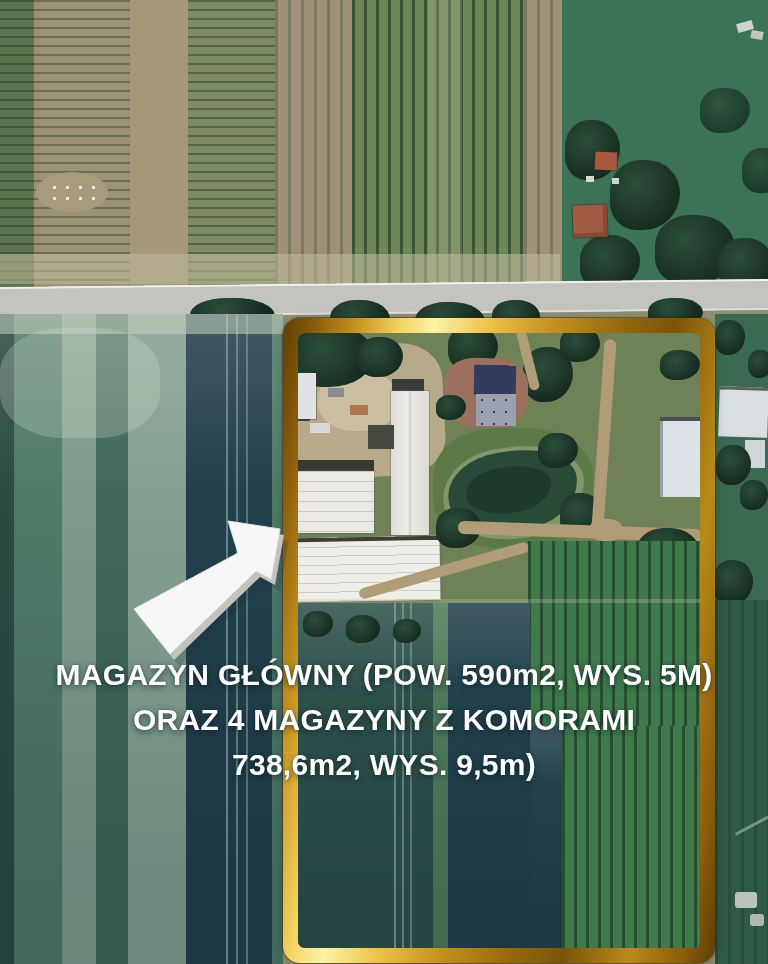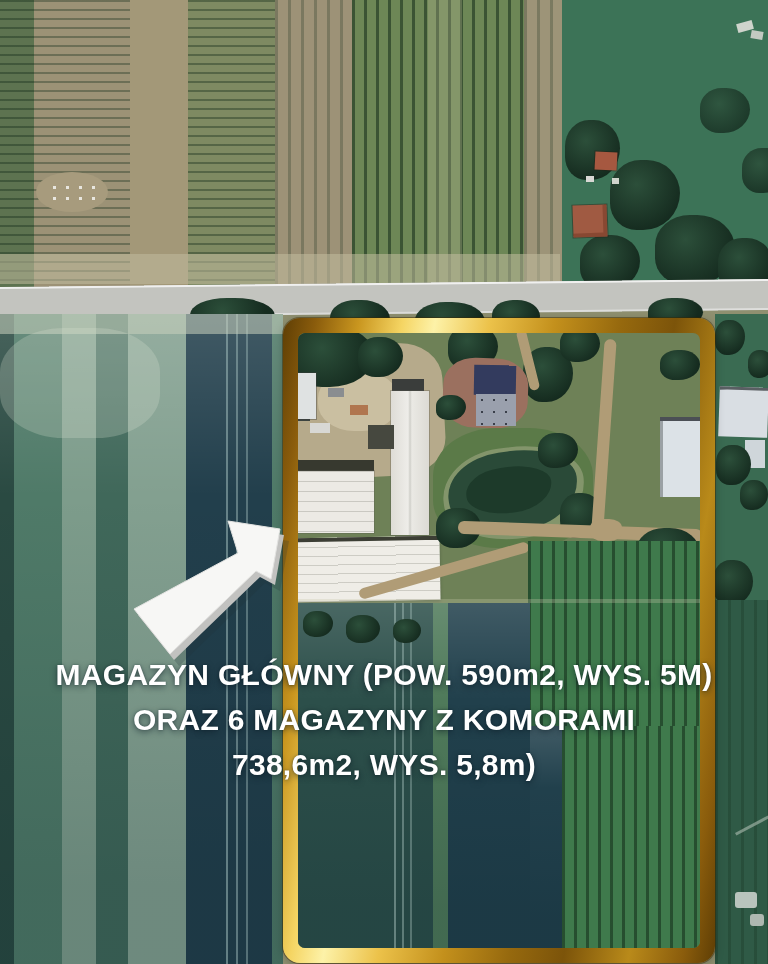--- a/index.html
+++ b/index.html
@@ -178,17 +178,17 @@
   </div>
 
   <svg class="abs" width="768" height="964" viewBox="0 0 768 964" style="left:0;top:0;pointer-events:none;">
     <polygon points="289,541 280,591 265,583 179,666 143,621 247,565 237,533" fill="rgba(30,50,55,.22)"></polygon>
     <polygon points="284,535 275,585 260,577 174,660 138,615 242,559 232,527" fill="#c2c2c0"></polygon>
     <polygon points="280,529 271,579 256,571 170,654 134,609 238,553 228,521" fill="#f7f7f5" stroke="#e3e3e1" stroke-width="1"></polygon>
   </svg>
 
   <div class="caption">
     <div>MAGAZYN GŁÓWNY (POW. 590m2, WYS. 5M)</div>
-    <div>ORAZ 6 MAGAZYNY Z KOMORAMI</div>
-    <div>738,6m2,  WYS. 5,8m)</div>
+    <div>ORAZ 4 MAGAZYNY Z KOMORAMI</div>
+    <div>738,6m2,  WYS. 9,5m)</div>
   </div>
 
 </div>
 
 </body></html>

